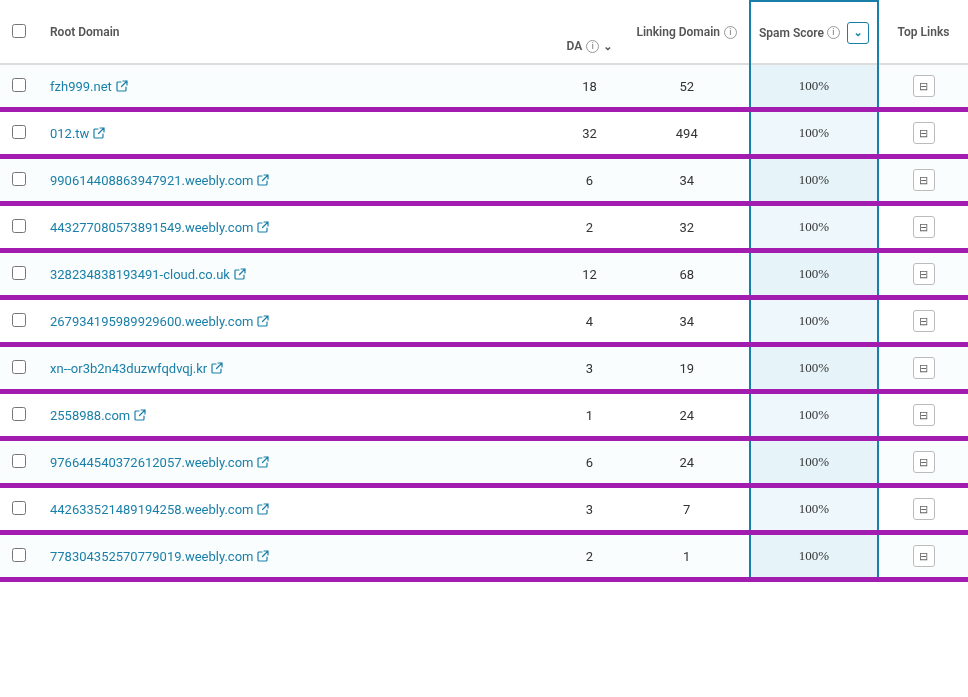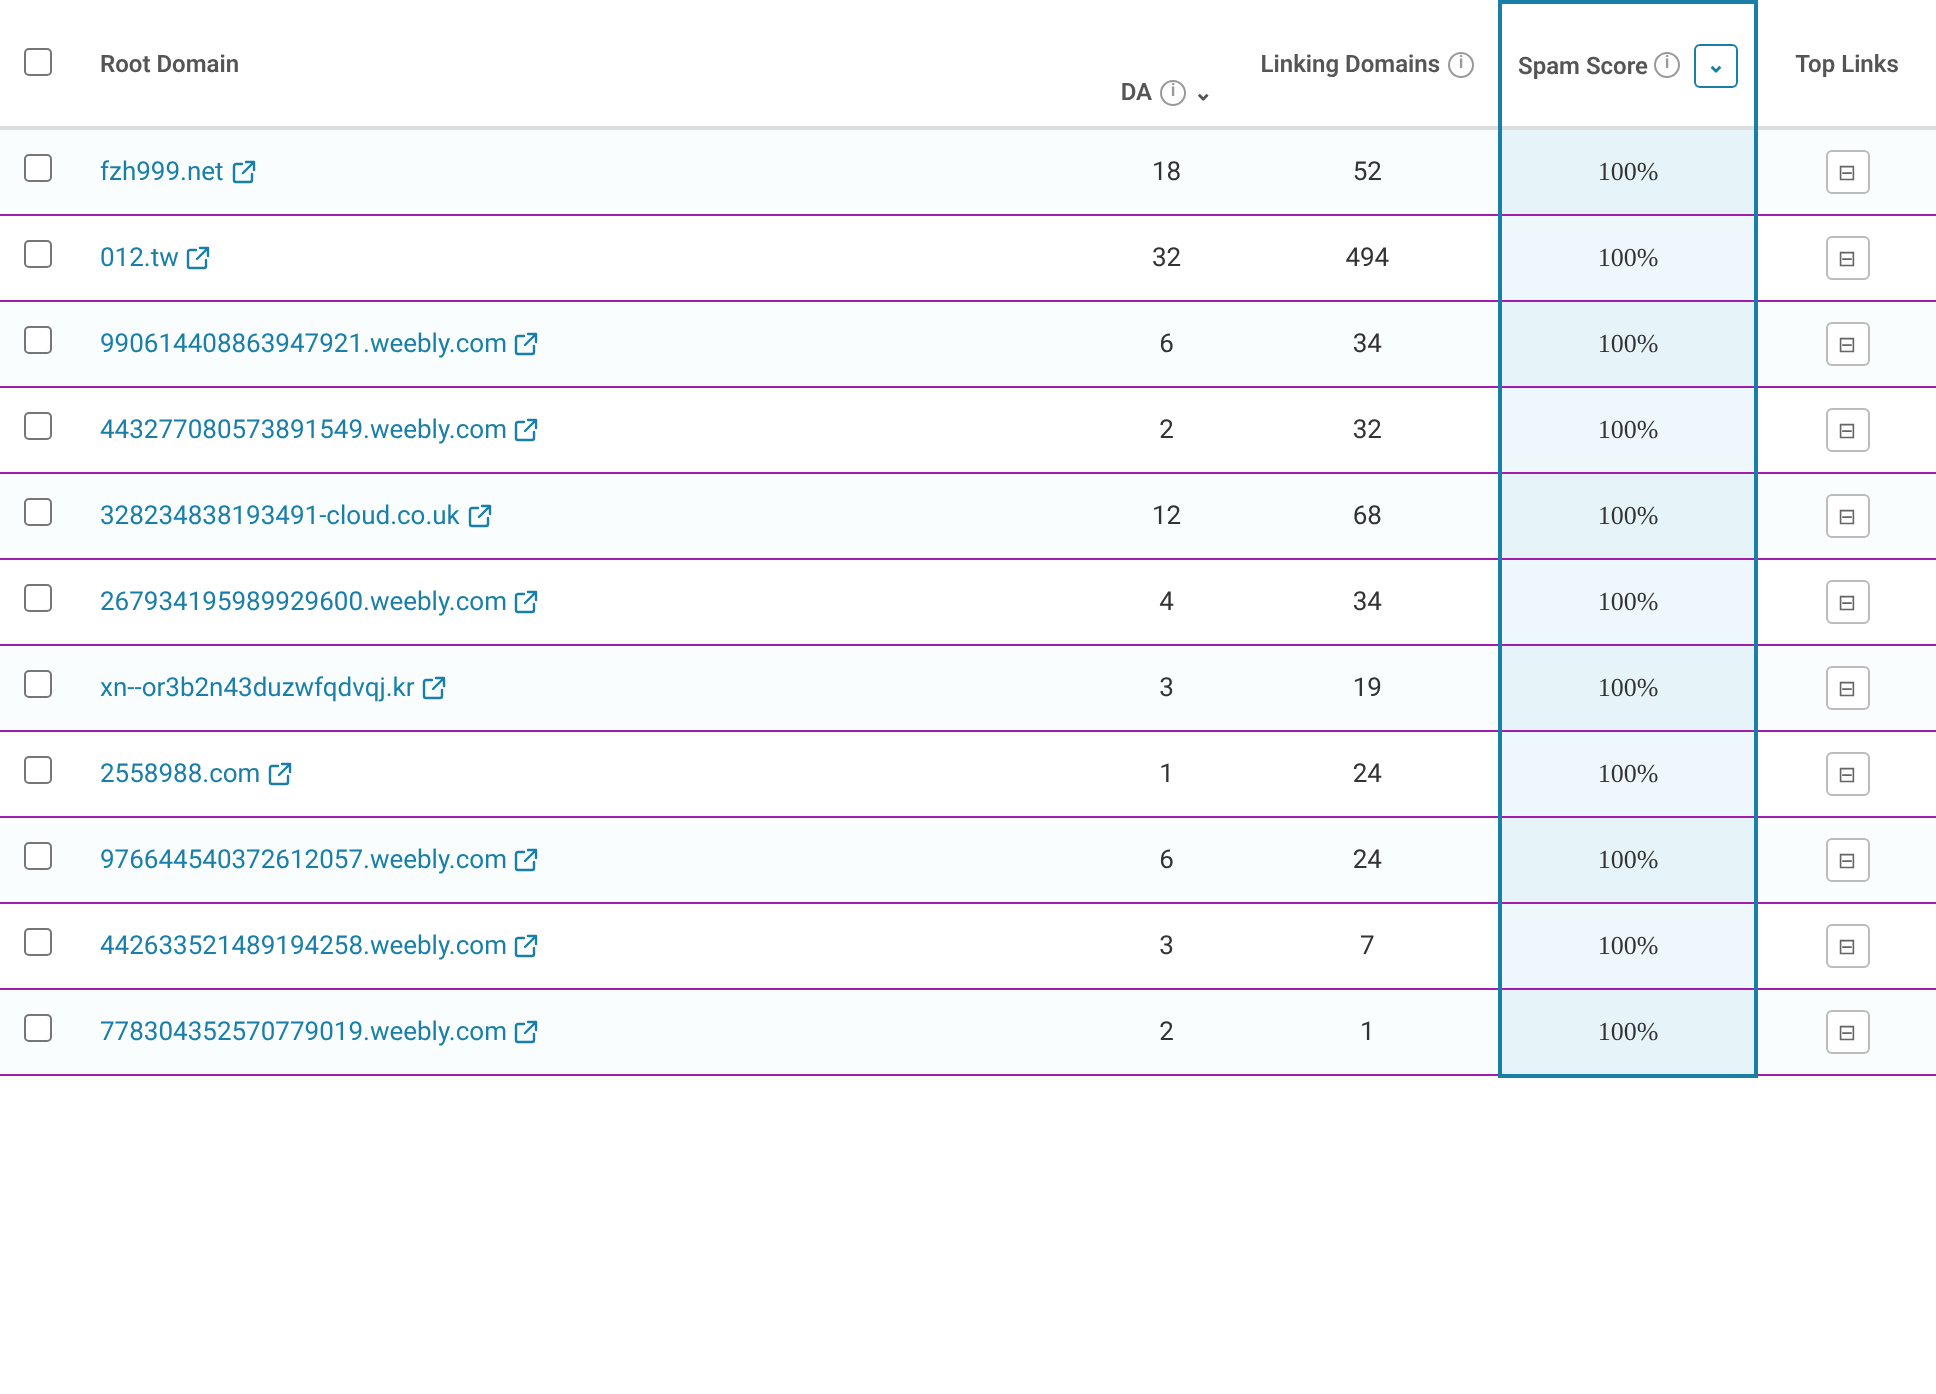--- a/index.html
+++ b/index.html
@@ -73,21 +73,21 @@
       border-left: 2px solid #1a7fa8;
       border-right: 2px solid #1a7fa8;
       background: #f0f8fc;
       text-align: center;
       font-family: Liberation Serif, serif;
     }
     tbody tr:last-child td.spam-score-td {
       border-bottom: 2px solid #1a7fa8;
     }
     tbody tr {
-      border-bottom: 1px solid #a21caf;
+      border-bottom: 5px solid #a21caf;
     }
     tbody tr:nth-child(odd) {
       background: #f9fdfd;
     }
     tbody tr:nth-child(even) {
       background: #fff;
     }
     tbody tr:nth-child(odd) td.spam-score-td {
       background: #e6f4fa;
     }
@@ -205,21 +205,21 @@
         </th>
         <th class="th-da">
           <div class="col-header" style="justify-content:center;margin-top:28px;">
             <span>DA</span>
             <span class="info-icon">i</span>
             <span class="sort-icon">⌄</span>
           </div>
         </th>
         <th class="th-ld">
           <div class="col-header" style="justify-content:center;">
-            <span>Linking Domains</span>
+            <span>Linking Domain</span>
             <span class="info-icon">i</span>
           </div>
         </th>
         <th class="th-ss spam-score-th">
           <div class="col-header-ss">
             <span>Spam Score</span>
             <span class="info-icon">i</span>
             <span class="sort-btn">⌄</span>
           </div>
         </th>

